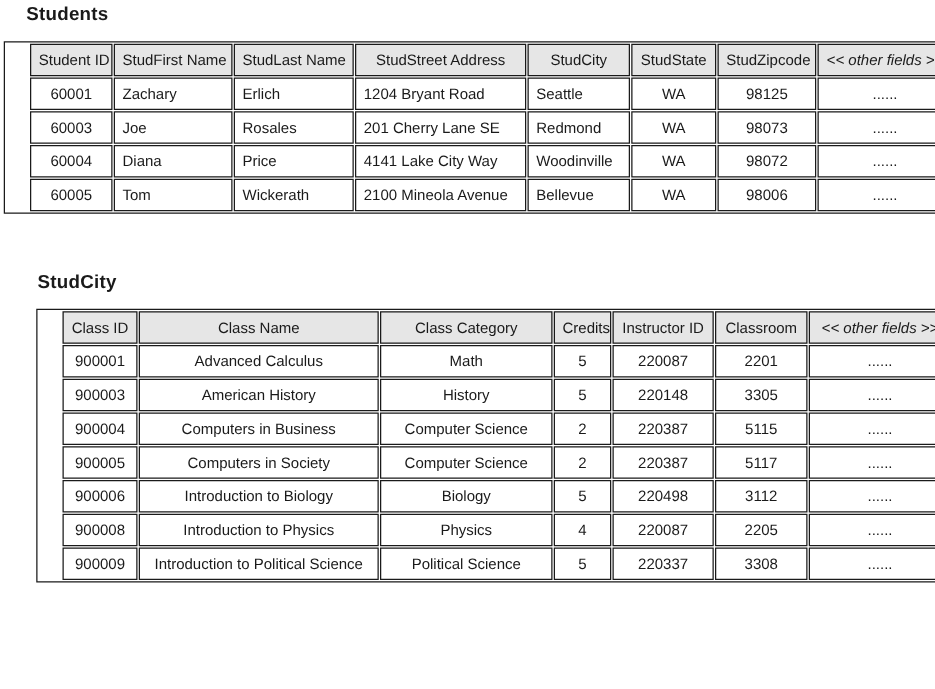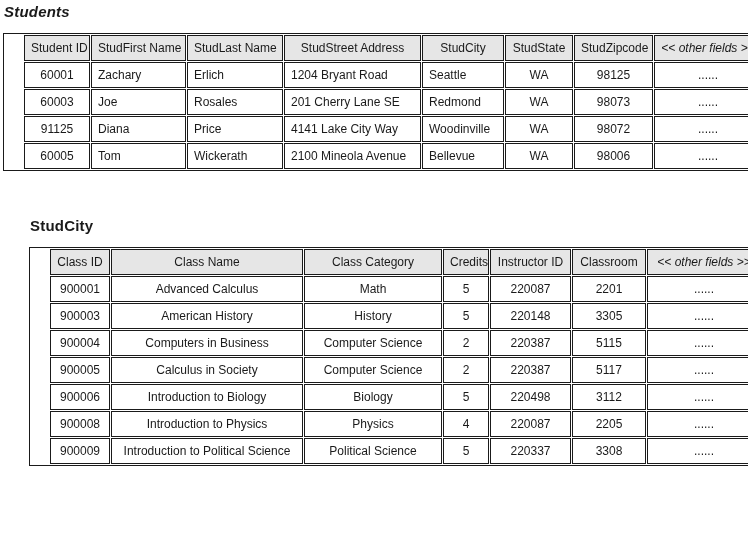--- a/index.html
+++ b/index.html
@@ -15,21 +15,21 @@
     font-family: "Liberation Sans", "DejaVu Sans", sans-serif;
     color: var(--text-color);
     overflow: hidden;
   }
   .section-heading {
     font-size: 15px;
     font-weight: bold;
     line-height: 18px;
     letter-spacing: 0.2px;
   }
-  #students-heading { margin: 3px 0 0 4px; font-style: italic; }
+  #students-heading { margin: 3px 0 0 21px; }
   #classes-heading  { margin: 46px 0 0 30px; }
 
   table {
     border-collapse: separate;
     border-spacing: 1px;
     border: 1px solid var(--border-color);
     table-layout: fixed;
     background: var(--page-bg);
     padding-left: 19px;
   }
@@ -105,21 +105,21 @@
         <td>60003</td>
         <td>Joe</td>
         <td>Rosales</td>
         <td>201 Cherry Lane SE</td>
         <td>Redmond</td>
         <td>WA</td>
         <td>98073</td>
         <td>......</td>
       </tr>
       <tr>
-        <td>91125</td>
+        <td>60004</td>
         <td>Diana</td>
         <td>Price</td>
         <td>4141 Lake City Way</td>
         <td>Woodinville</td>
         <td>WA</td>
         <td>98072</td>
         <td>......</td>
       </tr>
       <tr>
         <td>60005</td>
@@ -180,21 +180,21 @@
         <td>900004</td>
         <td>Computers in Business</td>
         <td>Computer Science</td>
         <td>2</td>
         <td>220387</td>
         <td>5115</td>
         <td>......</td>
       </tr>
       <tr>
         <td>900005</td>
-        <td>Calculus in Society</td>
+        <td>Computers in Society</td>
         <td>Computer Science</td>
         <td>2</td>
         <td>220387</td>
         <td>5117</td>
         <td>......</td>
       </tr>
       <tr>
         <td>900006</td>
         <td>Introduction to Biology</td>
         <td>Biology</td>

